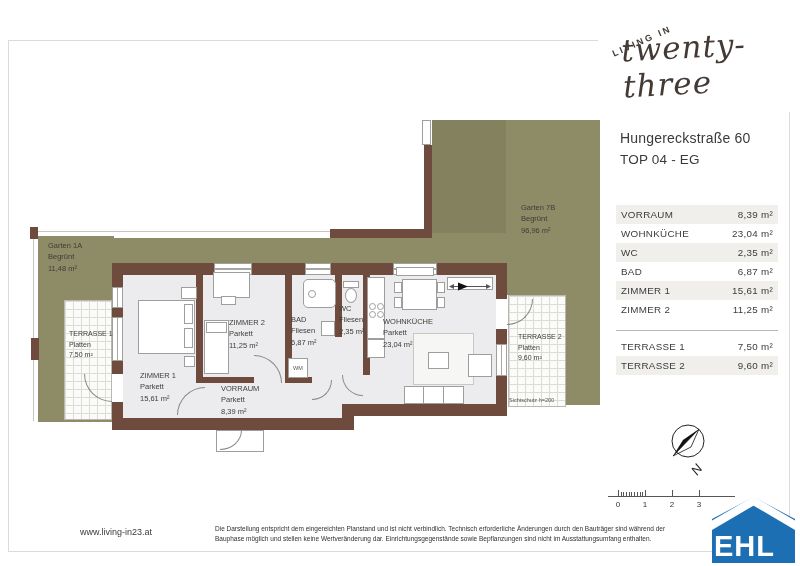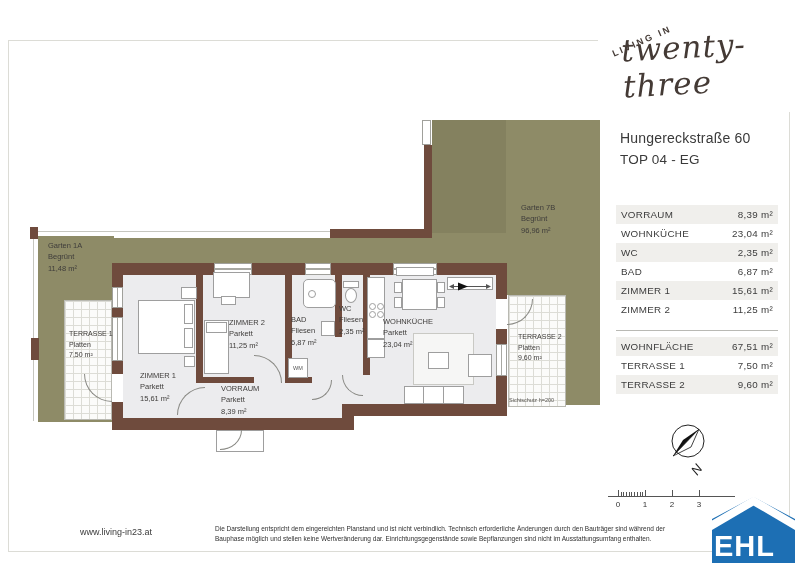--- a/index.html
+++ b/index.html
@@ -86,24 +86,20 @@
     </div>
   <div class="trow shade">
       <span>ZIMMER 1</span>
       <span>15,61 m²</span>
     </div>
   <div class="trow">
       <span>ZIMMER 2</span>
       <span>11,25 m²</span>
     </div>
   <div class="divider"></div>
-  <div class="trow shade">
-      <span>WOHNFLÄCHE</span>
-      <span>67,51 m²</span>
-    </div>
   <div class="trow">
       <span>TERRASSE 1</span>
       <span>7,50 m²</span>
     </div>
   <div class="trow shade">
       <span>TERRASSE 2</span>
       <span>9,60 m²</span>
     </div>
 </div>
 

